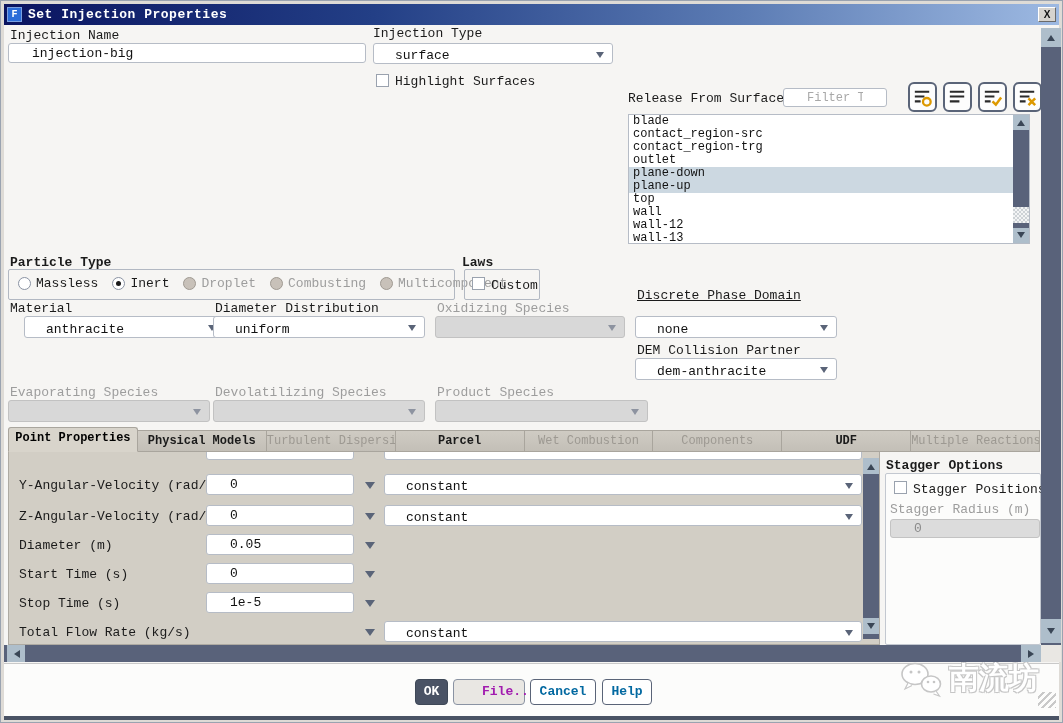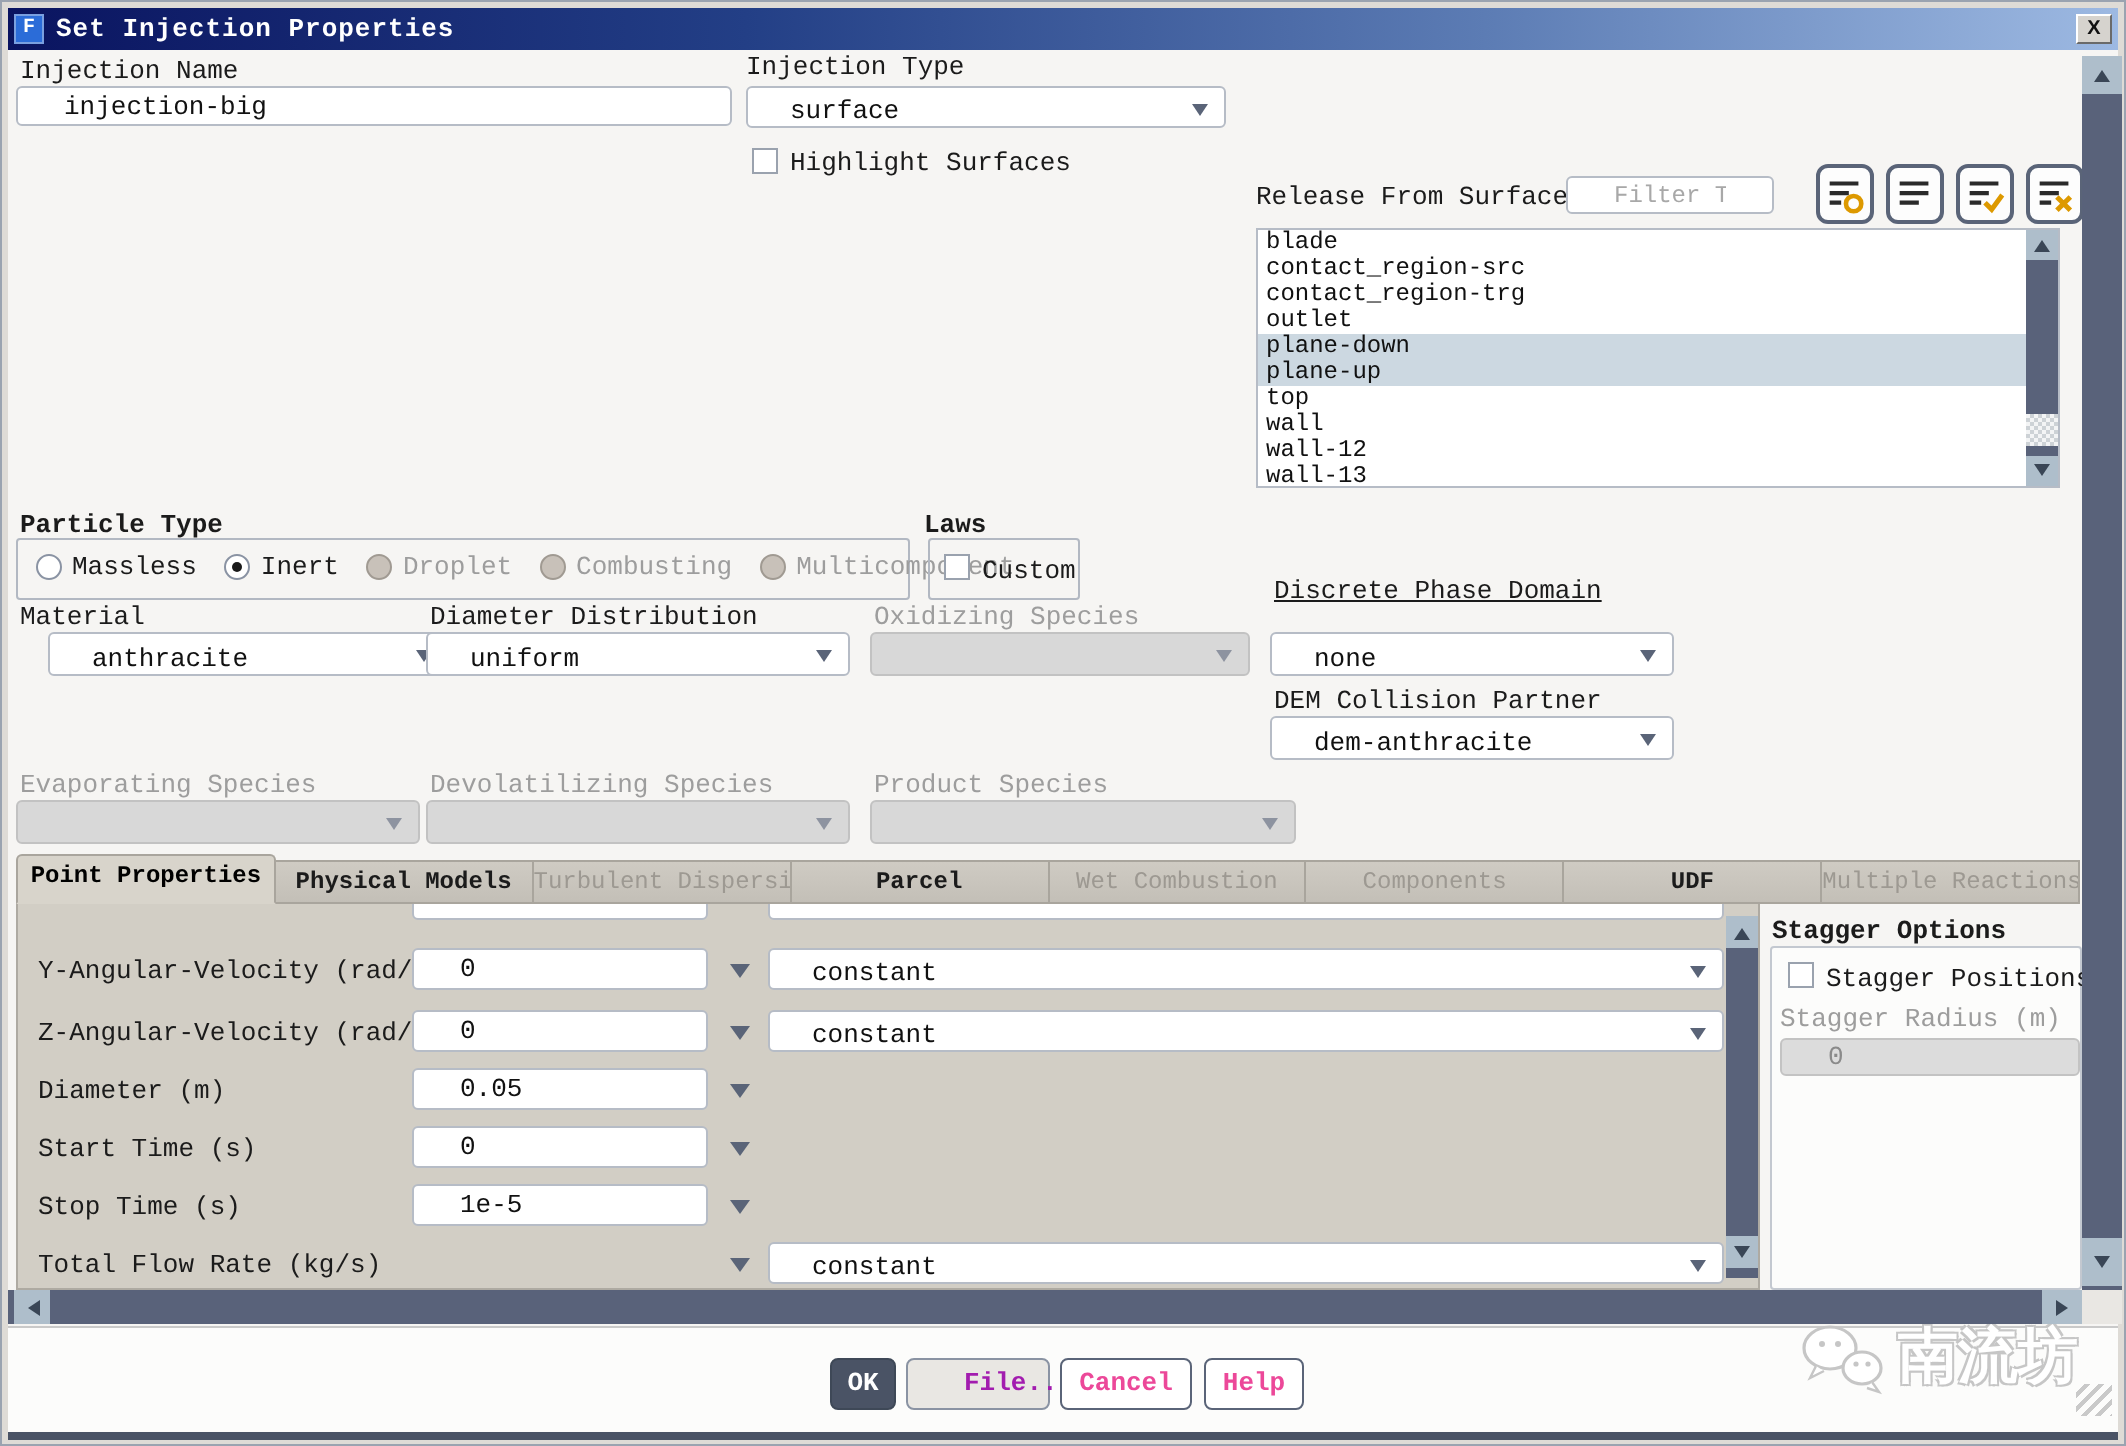--- a/index.html
+++ b/index.html
@@ -58,21 +58,21 @@
   .tab.active { height:25px; background:#d8d4cb; border-bottom:1px solid #d8d4cb; border-left:1px solid #a9a59d;
                 border-top-left-radius:3px; border-top-right-radius:3px; color:#000; }
   .tab.disabled { color:#9d9992; font-weight:normal; cursor:default; }
   .panel { position:absolute; left:8px; top:452px; width:872px; height:193px; background:#d2cec5;
            border:1px solid #aeaaa2; border-top:none; overflow:hidden; }
   .prow-lbl { position:absolute; left:10px; font:13px "Liberation Mono","DejaVu Sans Mono",monospace; color:#1b1b1b; white-space:nowrap; }
   .arrbtn { position:absolute; left:352px; width:18px; height:21px; display:flex; align-items:center; justify-content:center; cursor:pointer; }
   .arrbtn .t { width:0;height:0;border:5px solid transparent;border-top:7px solid #5a6478; margin-bottom:-6px;}
   .footer { position:absolute; left:4px; top:663px; width:1055px; height:53px; background:#fcfcfb; border-top:1px solid #c9c9c9; }
   .btn { position:absolute; top:15px; height:26px; border:1px solid #5a6478; border-radius:4px; background:#fff;
-         font:bold 13px/24px "Liberation Mono","DejaVu Sans Mono",monospace; color:#ec4899; text-align:center; cursor:pointer; }
+         font:bold 13px/24px "Liberation Mono","DejaVu Sans Mono",monospace; color:#0369a1; text-align:center; cursor:pointer; }
   .btn.primary { background:#4a5365; color:#fff; border-color:#3e4857; }
   .btn.muted { background:#e9e7e3; color:#a21caf; border-color:#8a93a3;padding-left:28px; }
   .bottom-strip { position:absolute; left:4px; top:716px; width:1055px; height:4px; background:#4a5365; }
   .watermark { position:absolute; right:20px; top:-6px; display:flex; align-items:center; gap:6px; pointer-events:none; }
   .wm-text { font:bold 30px "Liberation Sans",sans-serif; color:#ffffff;
              text-shadow:-1px -1px 0 #c6c6c6, 1px -1px 0 #c6c6c6, -1px 1px 0 #c6c6c6, 1px 1px 0 #c6c6c6; }
   .grip { position:absolute; right:3px; bottom:8px; width:18px; height:16px;
           background:repeating-linear-gradient(135deg, transparent 0 3px, #c9c9c9 3px 5px); }
   .radio-row { position:absolute; left:18px; top:276px; display:flex; align-items:center; gap:14px; }
   .radio-opt { display:flex; align-items:center; gap:5px; font:13px "Liberation Mono","DejaVu Sans Mono",monospace; color:#1b1b1b; cursor:pointer; }

